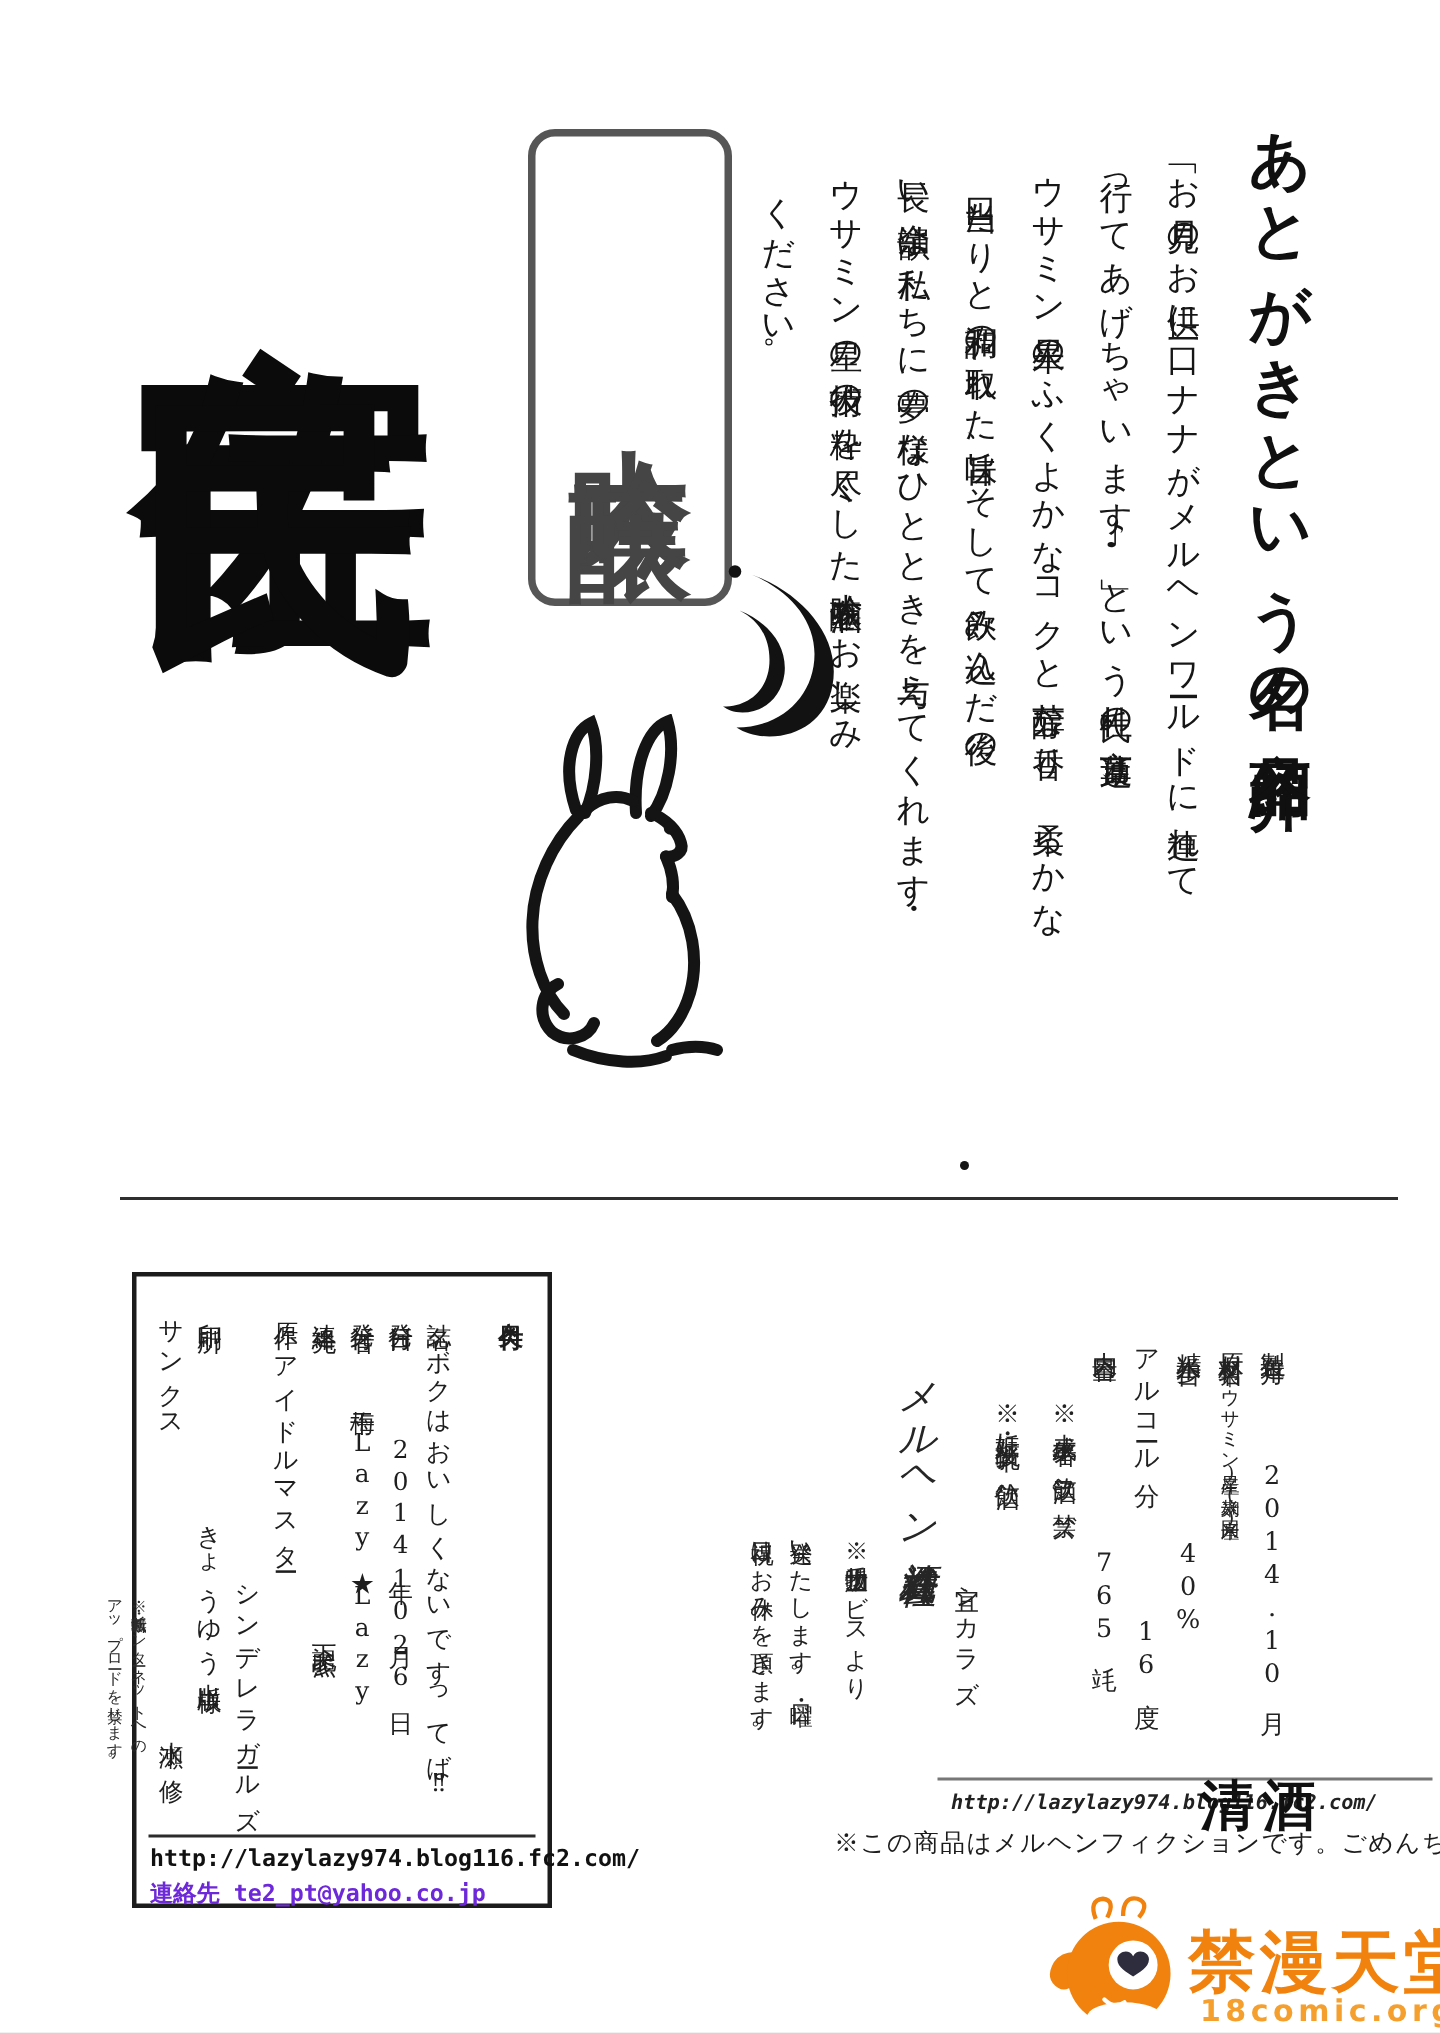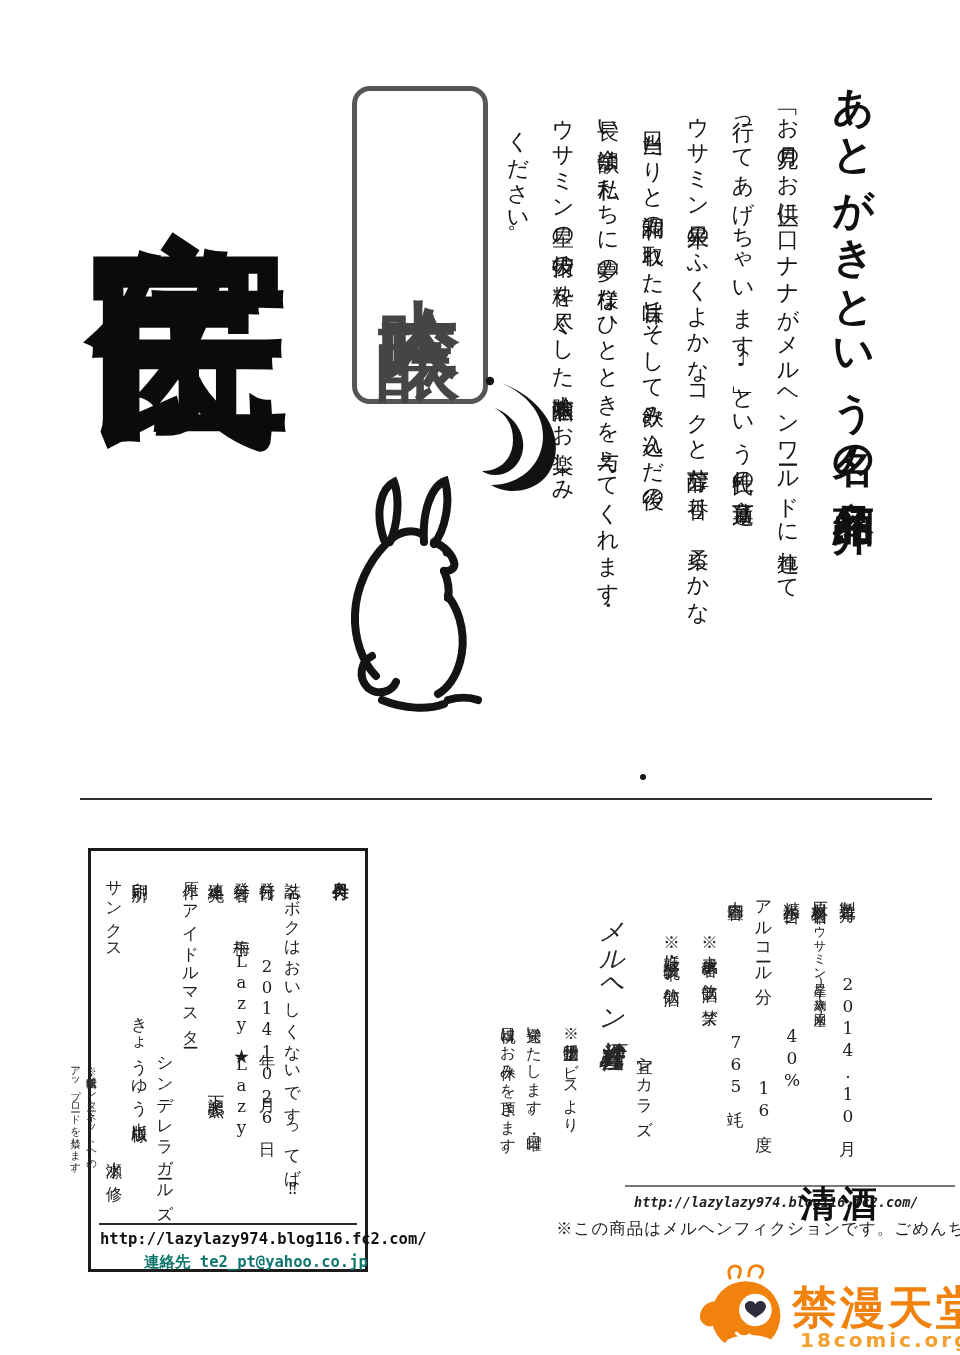--- a/index.html
+++ b/index.html
@@ -54,21 +54,21 @@
   .v208{margin-top:208px}.v20{margin-top:20px}.v130{margin-top:130px}.v196{margin-top:196px}
   .c-wrap{padding-top:176px;}
   .c-note{font-size:10.5px !important;letter-spacing:0 !important;padding-top:190px;margin-left:2px !important;color:#2a2a2a;}
   .c-hr{position:absolute;left:8px;right:8px;top:372px;height:2px;background:#2b2b2b;}
   .c-url{
     position:absolute;left:9px;top:379px;white-space:nowrap;
     font-family:"DejaVu Sans Mono", monospace;font-weight:700;font-size:15.5px;color:#111;
   }
   .c-mail{
     position:absolute;left:9px;top:401px;white-space:nowrap;
-    font-family:"DejaVu Sans Mono", monospace;font-weight:700;font-size:15.5px;color:#0f766e;margin-left:44px;
+    font-family:"DejaVu Sans Mono", monospace;font-weight:700;font-size:15.5px;color:#6d28d9;
   }
   
   .lv{
     position:absolute;top:888px;right:100px;height:345px;
     writing-mode:vertical-rl;text-orientation:upright;
     font-size:17px;letter-spacing:2px;color:#222;
   }
   .lv p{margin:0 0 0 5px;}
   .lv .val{display:inline-block;}
   .lm78{margin-top:78px}.lm6{margin-top:6px;font-size:12.5px;letter-spacing:0;}

